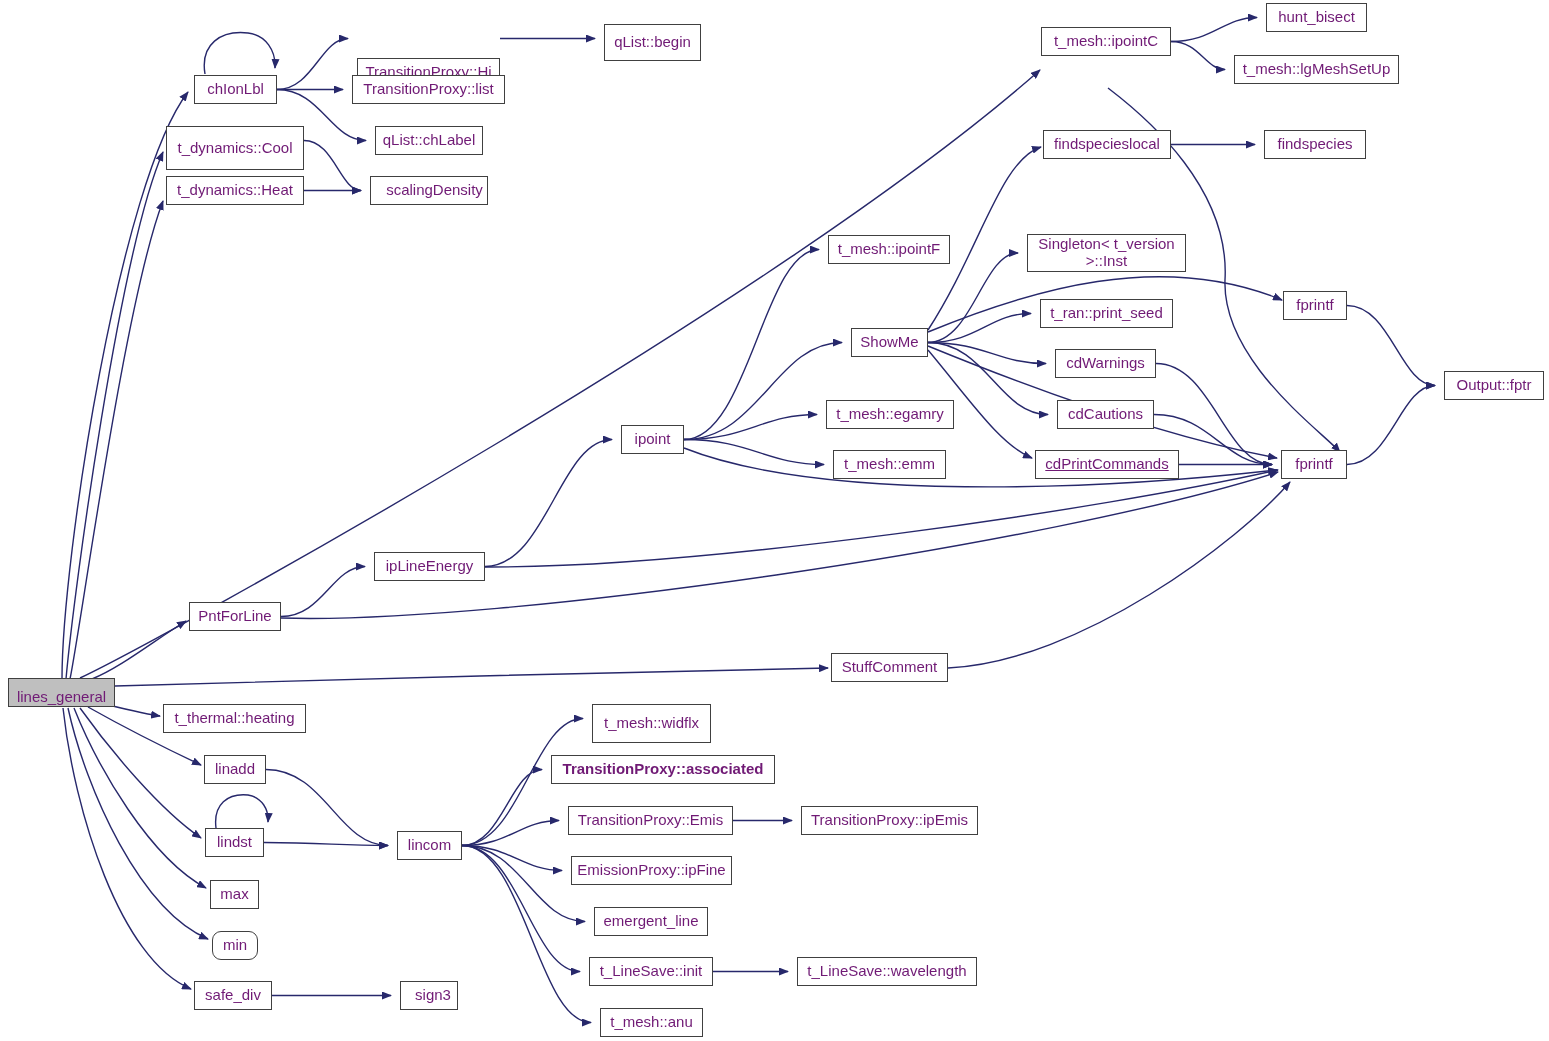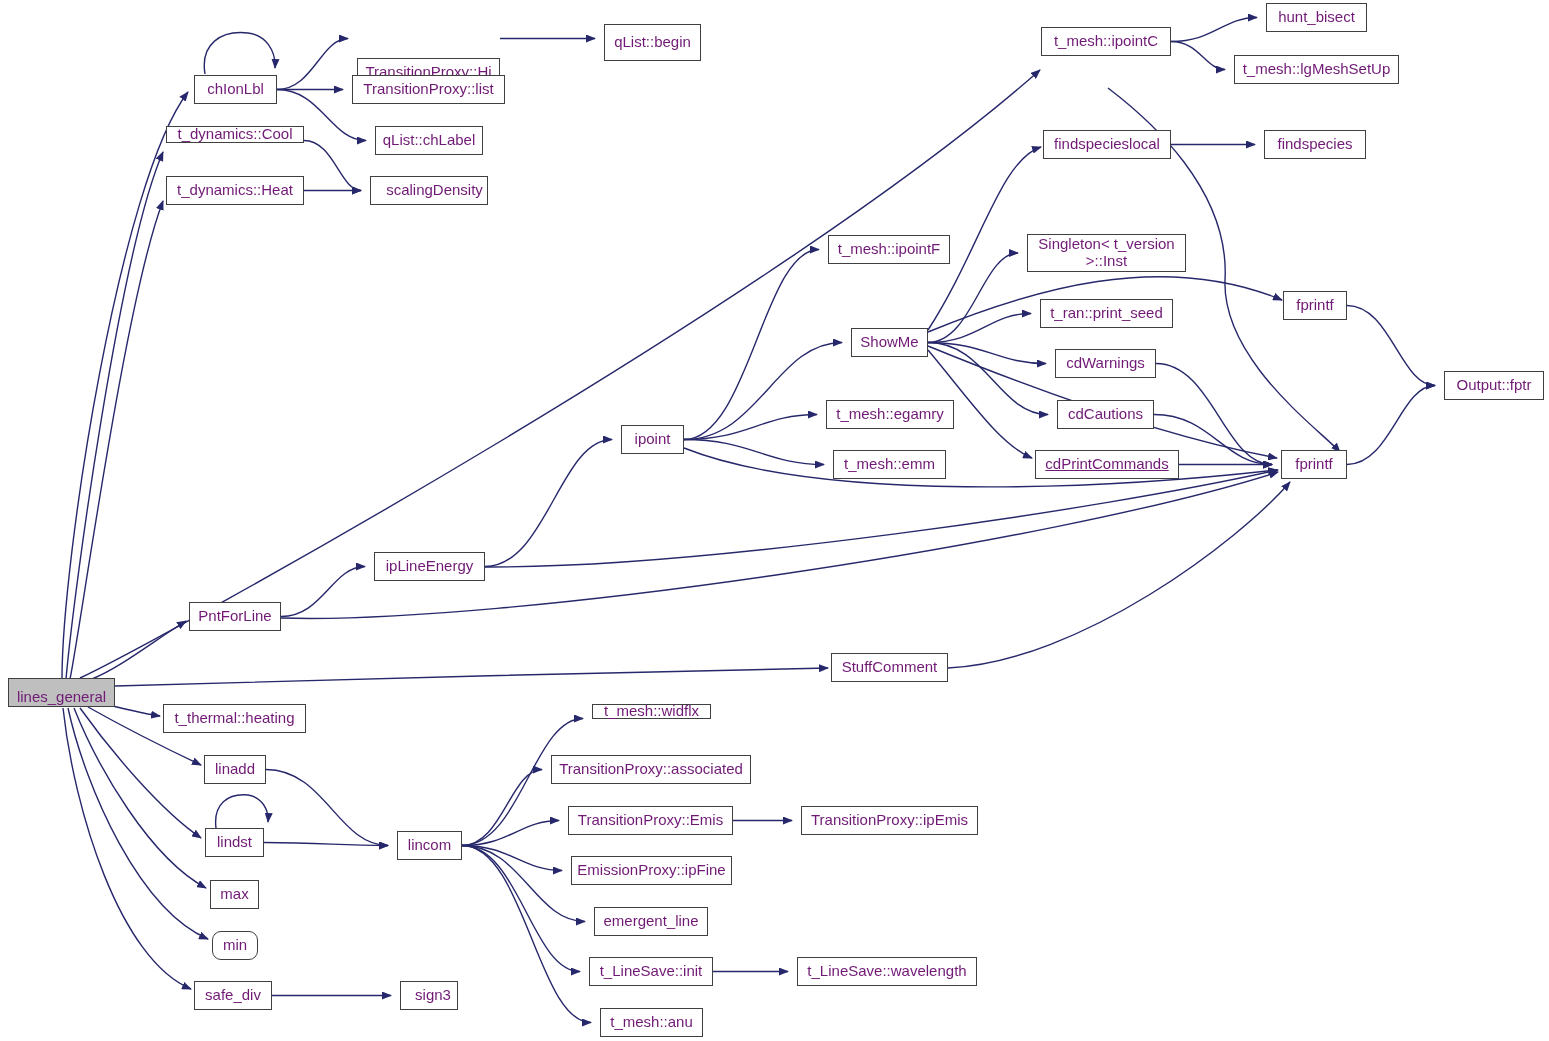--- a/index.html
+++ b/index.html
@@ -121,21 +121,21 @@
         <path d="M1108,88 C1150,120 1230,190 1225,280 C1222,360 1320,430 1340,452" stroke="#27286b" fill="none" stroke-width="1.4" marker-end="url(#ah)"></path>
       </g>
   </svg>
 
   <div id="node-layer">
       <div class="node" style="left: 194px; top: 75px; width: 83px; height: 29px;"><span class="lbl">chIonLbl</span></div>
       <div class="node" style="left: 357px; top: 24px; width: 143px; height: 29px; margin-top: 34px;"><span class="lbl">TransitionProxy::Hi</span></div>
       <div class="node" style="left: 604px; top: 24px; width: 97px; height: 37px;"><span class="lbl">qList::begin</span></div>
       <div class="node" style="left: 352px; top: 75px; width: 153px; height: 29px;"><span class="lbl">TransitionProxy::list</span></div>
       <div class="node" style="left: 375px; top: 126px; width: 108px; height: 29px;"><span class="lbl">qList::chLabel</span></div>
-      <div class="node" style="left: 166px; top: 126px; width: 138px; height: 17px;"><span class="lbl">t_dynamics::Cool</span></div>
+      <div class="node" style="left: 166px; top: 126px; width: 138px; height: 44px;"><span class="lbl">t_dynamics::Cool</span></div>
       <div class="node" style="left: 166px; top: 176px; width: 138px; height: 29px;"><span class="lbl">t_dynamics::Heat</span></div>
       <div class="node" style="left: 370px; top: 176px; width: 118px; height: 29px; padding-left: 11px;"><span class="lbl">scalingDensity</span></div>
       <div class="node" style="left: 1041px; top: 27px; width: 130px; height: 29px;"><span class="lbl">t_mesh::ipointC</span></div>
       <div class="node" style="left: 1266px; top: 3px; width: 101px; height: 29px;"><span class="lbl">hunt_bisect</span></div>
       <div class="node" style="left: 1234px; top: 55px; width: 165px; height: 29px;"><span class="lbl">t_mesh::lgMeshSetUp</span></div>
       <div class="node" style="left: 1043px; top: 130px; width: 128px; height: 29px;"><span class="lbl">findspecieslocal</span></div>
       <div class="node" style="left: 1264px; top: 130px; width: 102px; height: 29px;"><span class="lbl">findspecies</span></div>
       <div class="node" style="left: 828px; top: 235px; width: 122px; height: 29px;"><span class="lbl">t_mesh::ipointF</span></div>
       <div class="node" style="left: 1027px; top: 234px; width: 159px; height: 38px;"><span class="lbl">Singleton&lt; t_version
 &gt;::Inst</span></div>
@@ -148,23 +148,23 @@
       <div class="node" style="left: 1035px; top: 450px; width: 144px; height: 29px; text-decoration: underline;"><span class="lbl">cdPrintCommands</span></div>
       <div class="node" style="left: 1281px; top: 450px; width: 66px; height: 29px;"><span class="lbl">fprintf</span></div>
       <div class="node" style="left: 826px; top: 400px; width: 128px; height: 29px;"><span class="lbl">t_mesh::egamry</span></div>
       <div class="node" style="left: 833px; top: 450px; width: 113px; height: 29px;"><span class="lbl">t_mesh::emm</span></div>
       <div class="node" style="left: 621px; top: 425px; width: 63px; height: 29px;"><span class="lbl">ipoint</span></div>
       <div class="node" style="left: 374px; top: 552px; width: 111px; height: 29px;"><span class="lbl">ipLineEnergy</span></div>
       <div class="node" style="left: 189px; top: 602px; width: 92px; height: 29px;"><span class="lbl">PntForLine</span></div>
       <div class="node" style="left: 831px; top: 653px; width: 117px; height: 29px;"><span class="lbl">StuffComment</span></div>
       <div class="node current" style="left: 8px; top: 678px; width: 107px; height: 29px; align-items: flex-end;"><span class="lbl">lines_general</span></div>
       <div class="node" style="left: 163px; top: 704px; width: 143px; height: 29px;"><span class="lbl">t_thermal::heating</span></div>
-      <div class="node" style="left: 592px; top: 704px; width: 119px; height: 15px;"><span class="lbl">t_mesh::widflx</span></div>
+      <div class="node" style="left: 592px; top: 704px; width: 119px; height: 39px;"><span class="lbl">t_mesh::widflx</span></div>
       <div class="node" style="left: 204px; top: 755px; width: 62px; height: 29px;"><span class="lbl">linadd</span></div>
-      <div class="node" style="left: 551px; top: 755px; width: 200px; height: 29px;"><span class="lbl">TransitionProxy::associated</span></div>
+      <div class="node" style="left: 551px; top: 755px; width: 224px; height: 29px; font-weight: bold;"><span class="lbl">TransitionProxy::associated</span></div>
       <div class="node" style="left: 568px; top: 806px; width: 165px; height: 29px;"><span class="lbl">TransitionProxy::Emis</span></div>
       <div class="node" style="left: 801px; top: 806px; width: 177px; height: 29px;"><span class="lbl">TransitionProxy::ipEmis</span></div>
       <div class="node" style="left: 205px; top: 828px; width: 59px; height: 29px; justify-content: center;"><span class="lbl">lindst</span></div>
       <div class="node" style="left: 397px; top: 831px; width: 65px; height: 29px;"><span class="lbl">lincom</span></div>
       <div class="node" style="left: 571px; top: 856px; width: 161px; height: 29px;"><span class="lbl">EmissionProxy::ipFine</span></div>
       <div class="node" style="left: 210px; top: 880px; width: 49px; height: 29px;"><span class="lbl">max</span></div>
       <div class="node" style="left: 594px; top: 907px; width: 114px; height: 29px;"><span class="lbl">emergent_line</span></div>
       <div class="node" style="left: 212px; top: 931px; width: 46px; height: 29px; border-radius: 9px;"><span class="lbl">min</span></div>
       <div class="node" style="left: 589px; top: 957px; width: 124px; height: 29px;"><span class="lbl">t_LineSave::init</span></div>
       <div class="node" style="left: 797px; top: 957px; width: 180px; height: 29px;"><span class="lbl">t_LineSave::wavelength</span></div>

